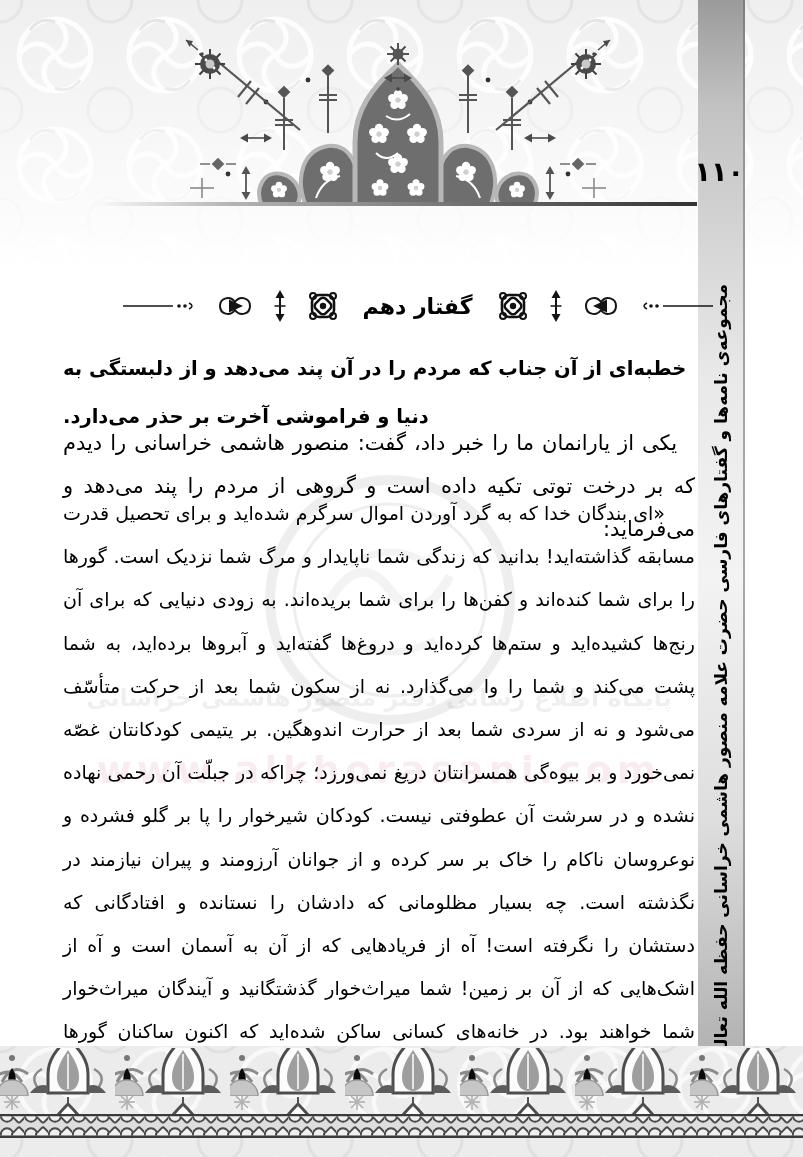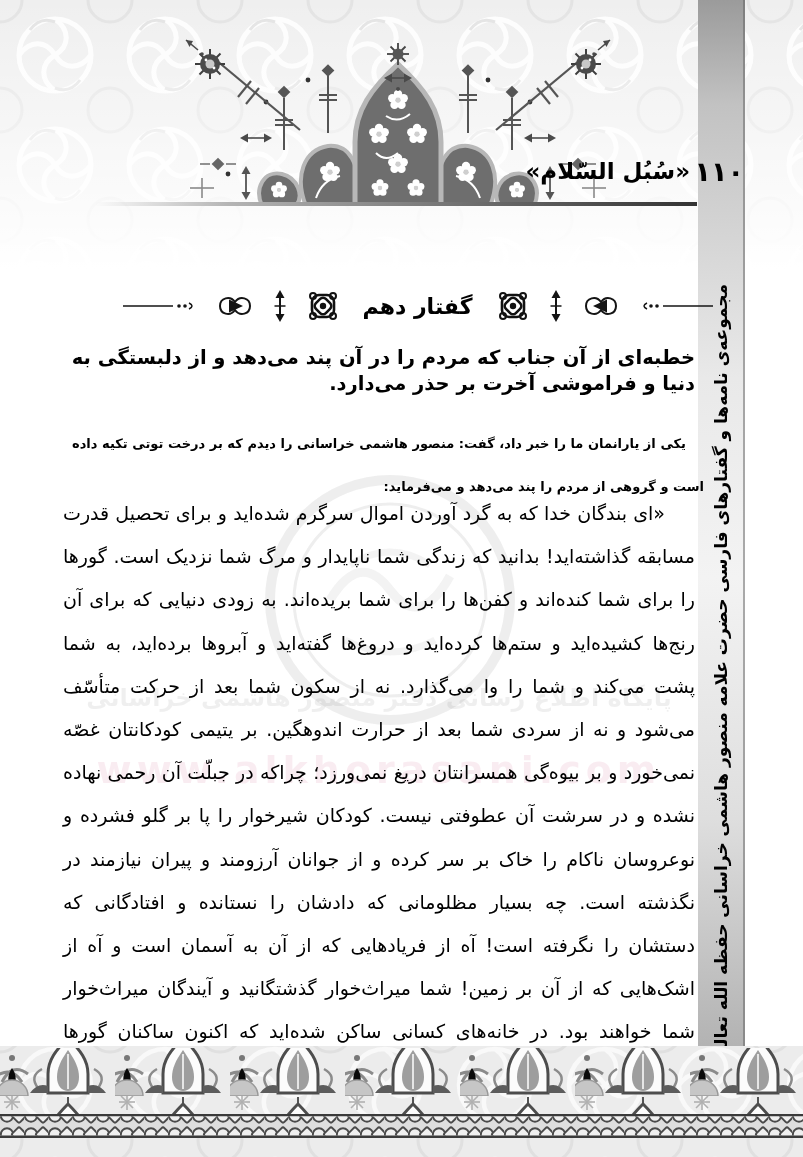--- a/index.html
+++ b/index.html
@@ -21,24 +21,24 @@
   .vtitle{position:absolute;left:356px;top:633px;width:730px;height:32px;line-height:32px;
         transform:rotate(-90deg);direction:rtl;text-align:right;
         font-size:17px;font-weight:bold;white-space:nowrap;}
   
   .section-row{position:absolute;left:16px;top:290px;width:100%;display:flex;align-items:center;
         justify-content:center;gap:20px;}
   .section-heading{font-size:22px;font-weight:bold;direction:rtl;margin:0 4px;}
   .orn{flex:0 0 auto;display:block;}
   .mirror{transform:scaleX(-1);}
   
-  .subtitle{position:absolute;left:63px;top:345px;width:632px;text-align:right;direction:rtl;
-        font-size:19.5px;font-weight:bold;line-height:26px;}
-  .intro{position:absolute;left:72px;top:422px;width:632px;direction:rtl;text-align:justify;
-        font-size:13px;line-height:43px;text-indent:18px;font-weight:bold;}
+  .subtitle{position:absolute;left:63px;top:345px;width:632px;text-align:left;direction:rtl;
+        font-size:19.5px;font-weight:bold;line-height:48px;}
+  .intro{position:absolute;left:63px;top:422px;width:632px;direction:rtl;text-align:justify;
+        font-size:21px;line-height:43px;text-indent:18px;}
   .sermon{position:absolute;left:63px;top:492px;width:632px;direction:rtl;text-align:justify;
         font-size:19px;line-height:43.2px;text-indent:30px;}
   
   .wm-emblem{position:absolute;left:240px;top:450px;opacity:.9;}
   .wm-fa{position:absolute;left:63px;top:684px;width:632px;text-align:center;direction:rtl;
         font-size:24px;font-weight:bold;color:#000;opacity:.06;}
   .wm-url{position:absolute;left:63px;top:748px;width:632px;text-align:center;
         font-size:38px;font-weight:bold;letter-spacing:5px;color:#be185d;opacity:.08;}
   
   .footer{position:absolute;left:0;top:1030px;}
@@ -163,21 +163,20 @@
     </g>
     <circle cx="240" cy="16" r="5.5" fill="#555"></circle>
     <line x1="228" y1="40" x2="252" y2="40" stroke="#4a4a4a" stroke-width="1.6"></line>
     <path d="M226,40 l8,-4.5 v9 z" fill="#4a4a4a"></path>
       <path d="M254,40 l-8,-4.5 v9 z" fill="#4a4a4a"></path>
     <circle cx="240" cy="51" r="2" fill="#4a4a4a"></circle>
   </svg>
 
   <div class="divider"></div>
   <div class="page-number">۱۱۰</div>
-  <div class="book-title">«سُبُل السّلام»</div>
 
   <div class="vtitle">مجموعه‌ی نامه‌ها و گفتارهای فارسی حضرت علامه منصور هاشمی خراسانی حفظه الله تعالی</div>
 
   <div class="section-row">
     <svg class="orn" width="74" height="10" viewBox="0 0 74 10">
       <line x1="0" y1="5" x2="50" y2="5" stroke="#141414" stroke-width="1.7"></line>
       <circle cx="56" cy="5" r="1.8" fill="#141414"></circle>
         <circle cx="62" cy="5" r="1.8" fill="#141414"></circle>
       <path d="M66,2 q6,3 0,6" stroke="#141414" stroke-width="1.5" fill="none"></path>
     </svg>

